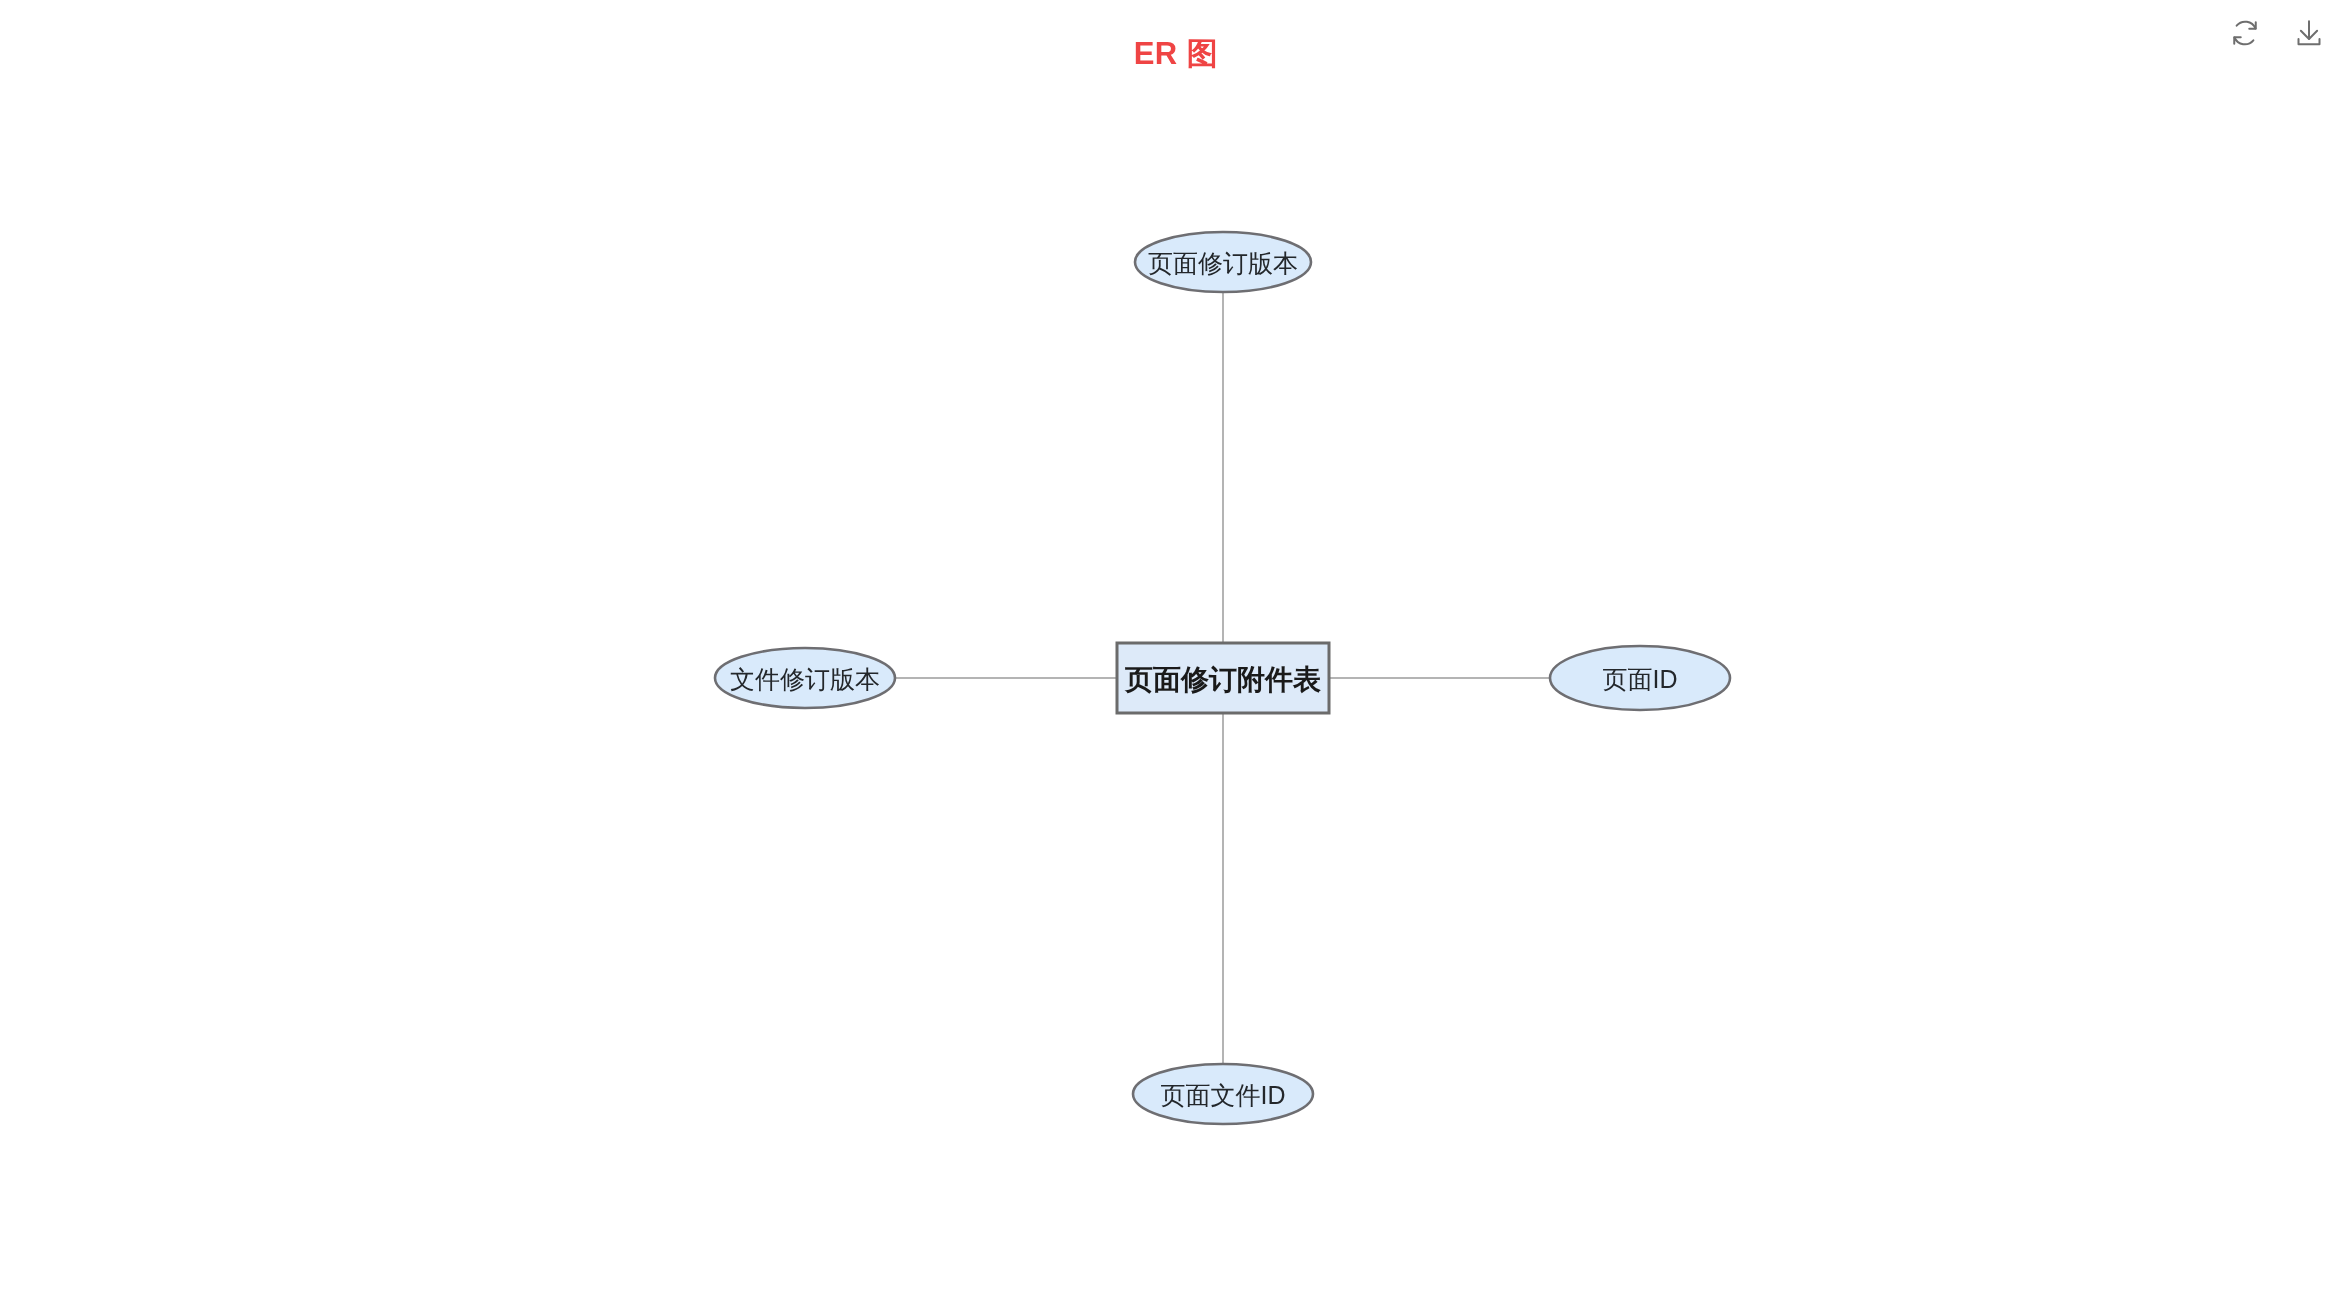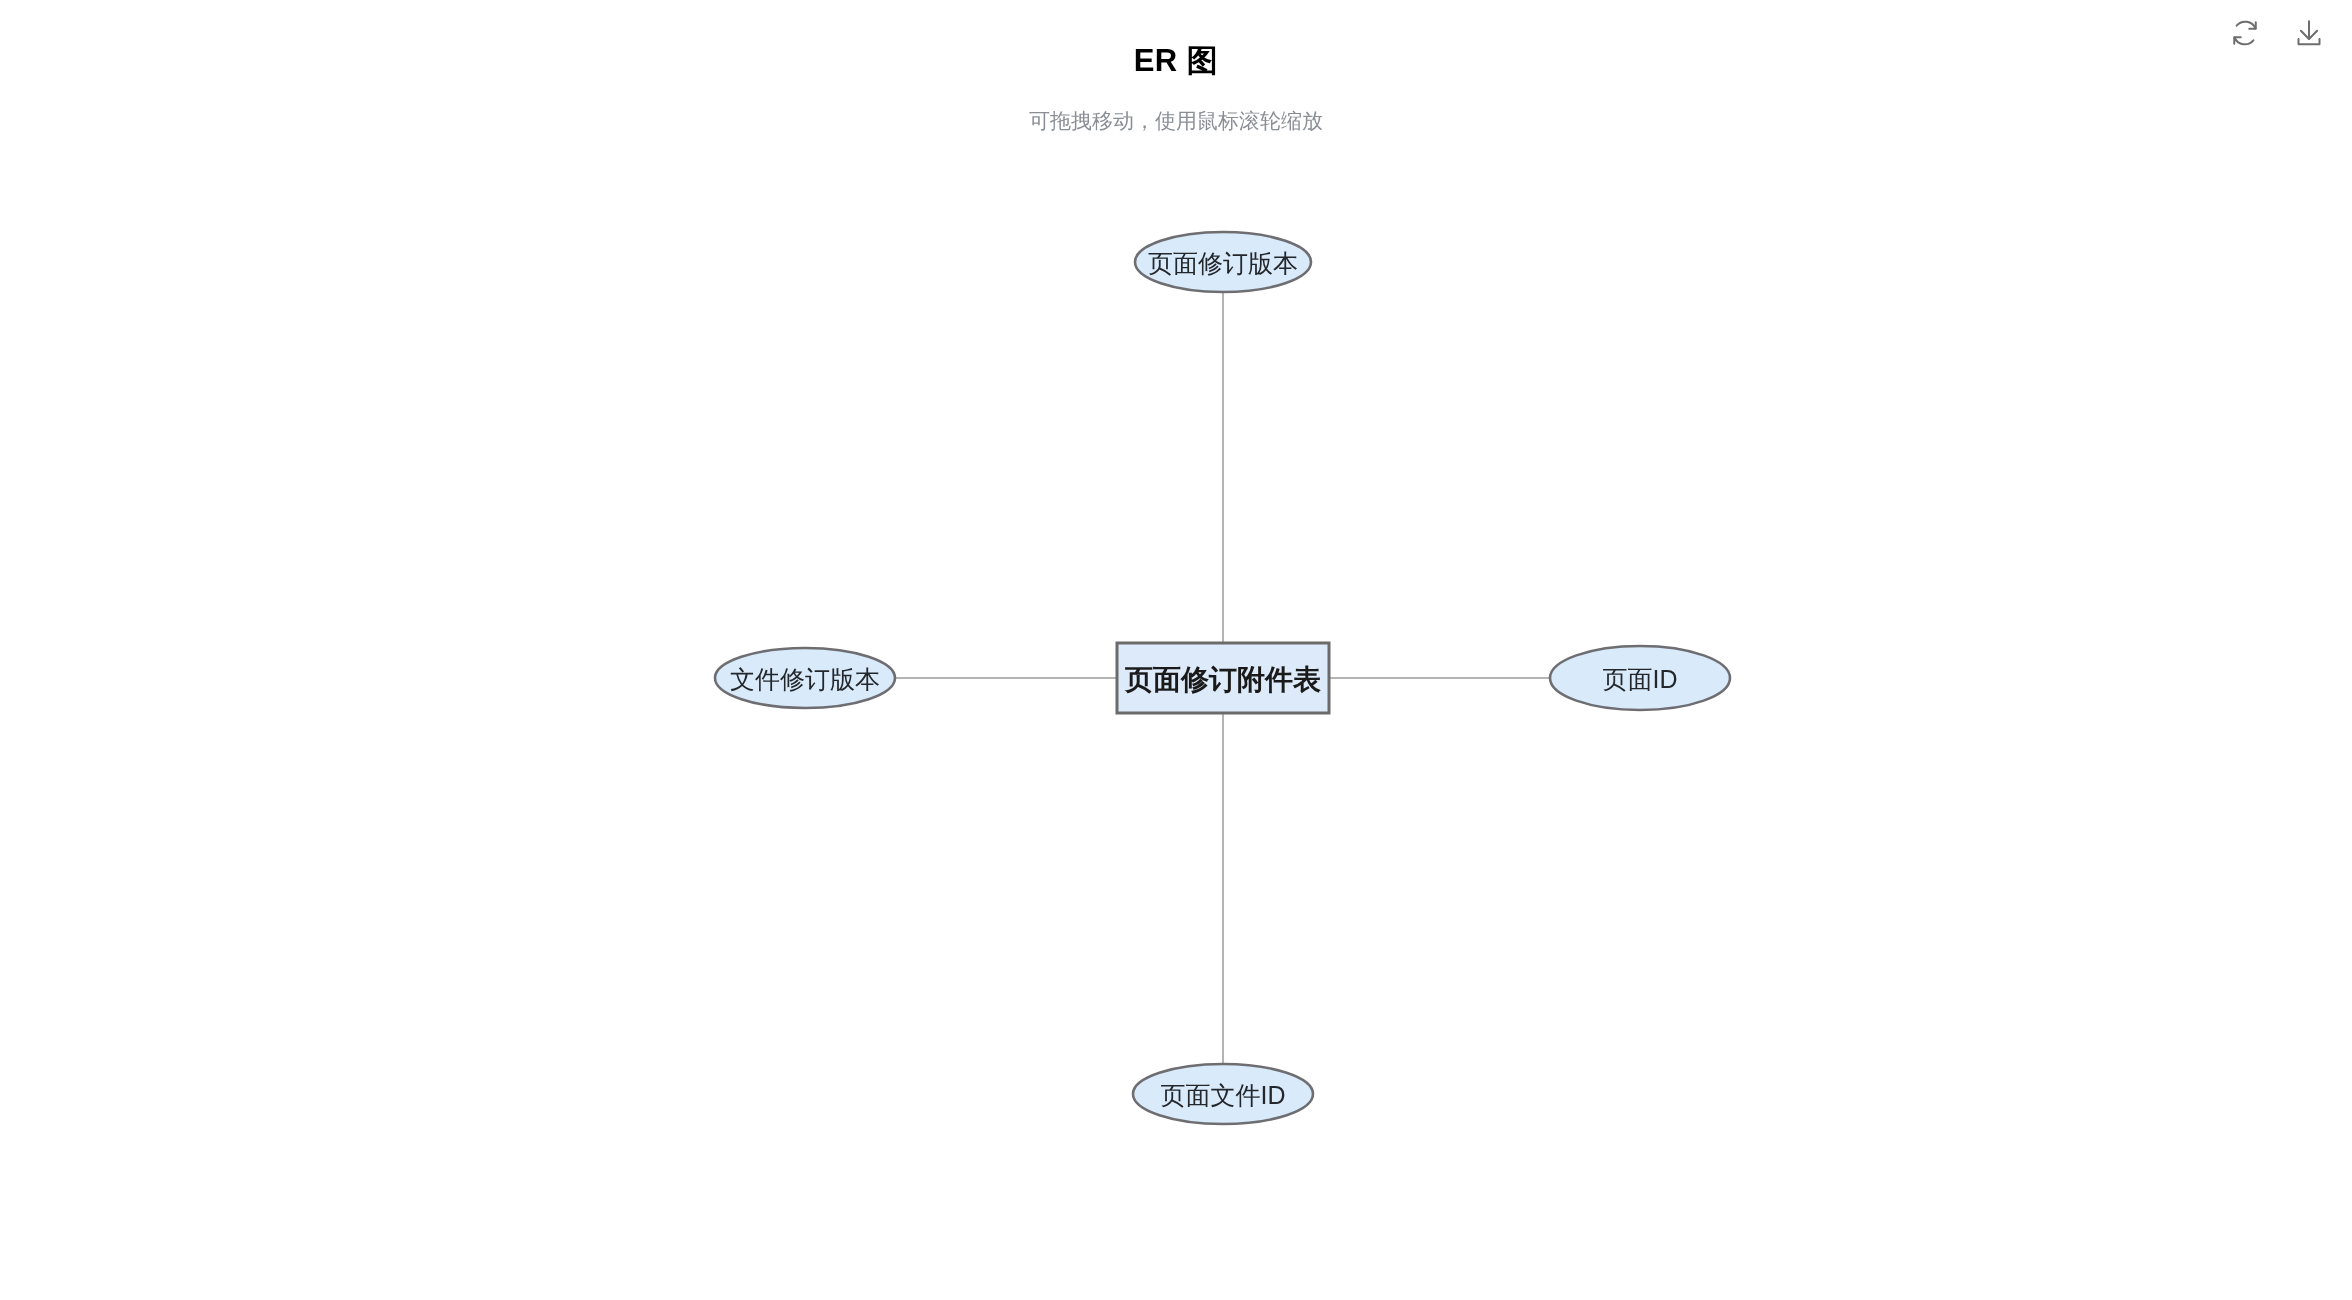--- a/index.html
+++ b/index.html
@@ -47,25 +47,25 @@
   .header {
     position: absolute;
     top: 0;
     left: 0;
     width: 2352px;
     text-align: center;
     z-index: 20;
     pointer-events: none;
   }
   .page-title {
-    margin: 12px;
+    margin: 5px;
     padding-top: 32px;
     font-size: 31px;
     font-weight: bold;
-    color: #000000;
+    color: #ef4444;
     letter-spacing: 0.5px;
     line-height: 1.1;
   }
   .page-subtitle {
     margin: 0;
     padding-top: 18px;
     font-size: 21px;
     font-weight: normal;
     color: #8a8f96;
     line-height: 1.2;
@@ -139,21 +139,20 @@
           <polyline points="5.5,10.2 12,16.8 18.5,10.2"></polyline>
           <polyline points="3.6,16.8 3.6,21 20.4,21 20.4,16.8"></polyline>
         </svg>
       </span>
     </button>
 
   </div>
 
   <div class="header">
     <h1 class="page-title">ER 图</h1>
-    <p class="page-subtitle">可拖拽移动，使用鼠标滚轮缩放</p>
   </div>
 
   <div class="canvas">
     <svg width="2352" height="1300" viewBox="0 0 2352 1300">
 
       <g>
         <line class="er-edge" x1="1223" y1="643" x2="1223" y2="292"></line>
         <line class="er-edge" x1="1117" y1="678" x2="895" y2="678"></line>
         <line class="er-edge" x1="1329" y1="678" x2="1550" y2="678"></line>
         <line class="er-edge" x1="1223" y1="713" x2="1223" y2="1064"></line>

